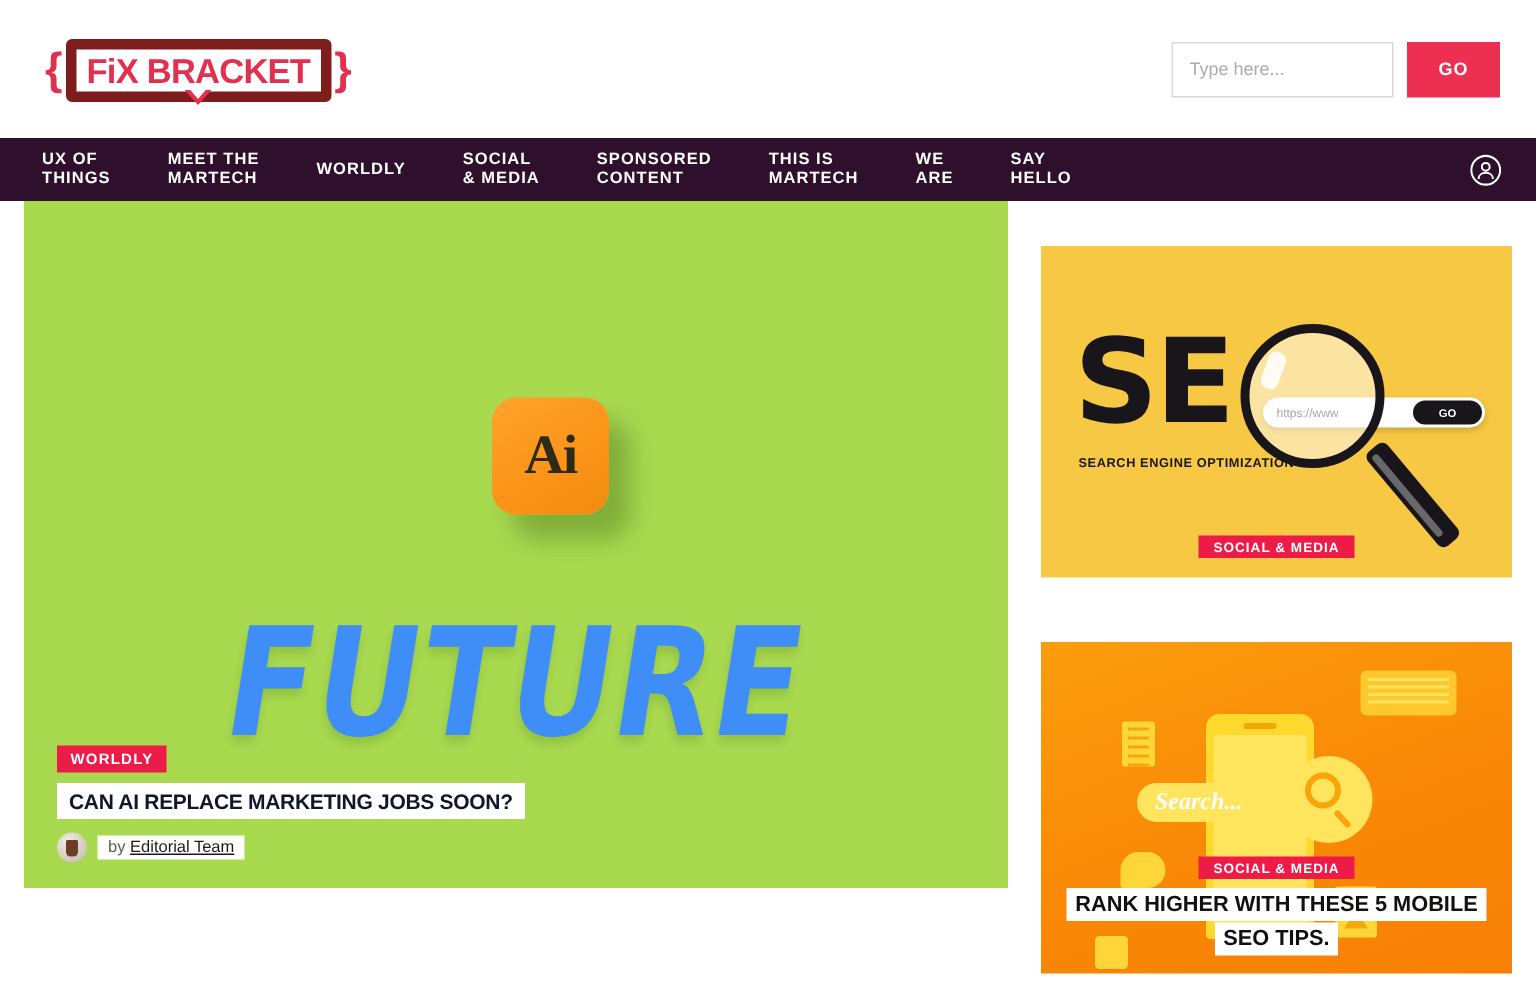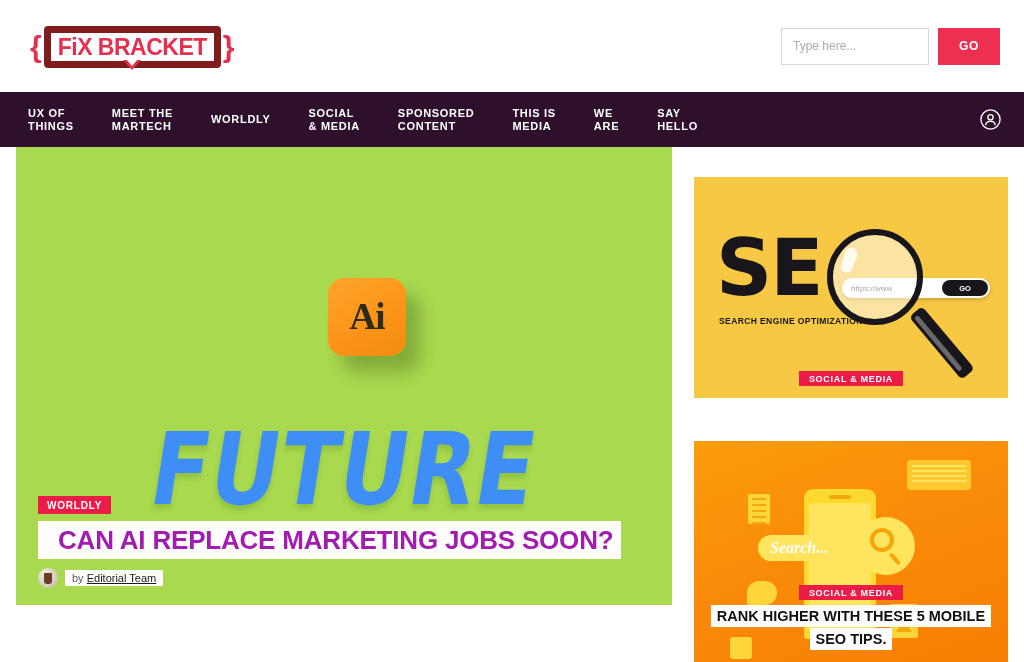--- a/index.html
+++ b/index.html
@@ -98,21 +98,21 @@
     color: #ffffff;
     font-size: 12px;
     font-weight: 700;
     letter-spacing: 0.6px;
     font-family: "Liberation Sans", sans-serif;
     cursor: pointer;
   }
 
   
   .nav {
-    height: 55px;
+    height: 42px;
     background: #2e0f2c;
     display: flex;
     align-items: center;
     padding-left: 28px;
     padding-right: 22px;
     position: relative;
   }
   .nav-item {
     color: #ffffff;
     font-size: 11px;
@@ -190,25 +190,25 @@
     color: #ffffff;
     font-size: 10px;
     font-weight: 700;
     letter-spacing: 0.8px;
     padding: 4px 9px 3px 9px;
     font-family: "Liberation Sans", sans-serif;
   }
   .hero-title {
     display: inline-block;
     background: #ffffff;
-    color: #a21caf;
-    font-size: 26px;
+    color: #0f172a;
+    font-size: 14px;
     font-weight: 700;
     letter-spacing: -0.2px;
-    padding: 4px 8px 3px 20px;
+    padding: 4px 8px 3px 8px;
     margin-top: 7px;
     line-height: 1.18;
     font-family: "Liberation Sans", sans-serif;
   }
   .byline {
     display: flex; align-items: center;
     margin-top: 9px;
   }
   .avatar {
     width: 20px; height: 20px;
@@ -512,21 +512,21 @@
   <div class="nav-item">UX OF
 THINGS</div>
   <div class="nav-item">MEET THE
 MARTECH</div>
   <div class="nav-item">WORLDLY</div>
   <div class="nav-item">SOCIAL
 &amp; MEDIA</div>
   <div class="nav-item">SPONSORED
 CONTENT</div>
   <div class="nav-item">THIS IS
-MEDIA</div>
+MARTECH</div>
   <div class="nav-item">WE
 ARE</div>
   <div class="nav-item">SAY
 HELLO</div>
   <div class="nav-spacer"></div>
   <div class="account-icon">
     <svg width="23" height="23" viewBox="0 0 24 24" fill="none" stroke="#ffffff" stroke-width="1.4">
       <circle cx="12" cy="12" r="10"></circle>
       <circle cx="12" cy="9.6" r="2.7"></circle>
       <path d="M7 18c0-2.6 2.3-4.2 5-4.2s5 1.6 5 4.2"></path>

